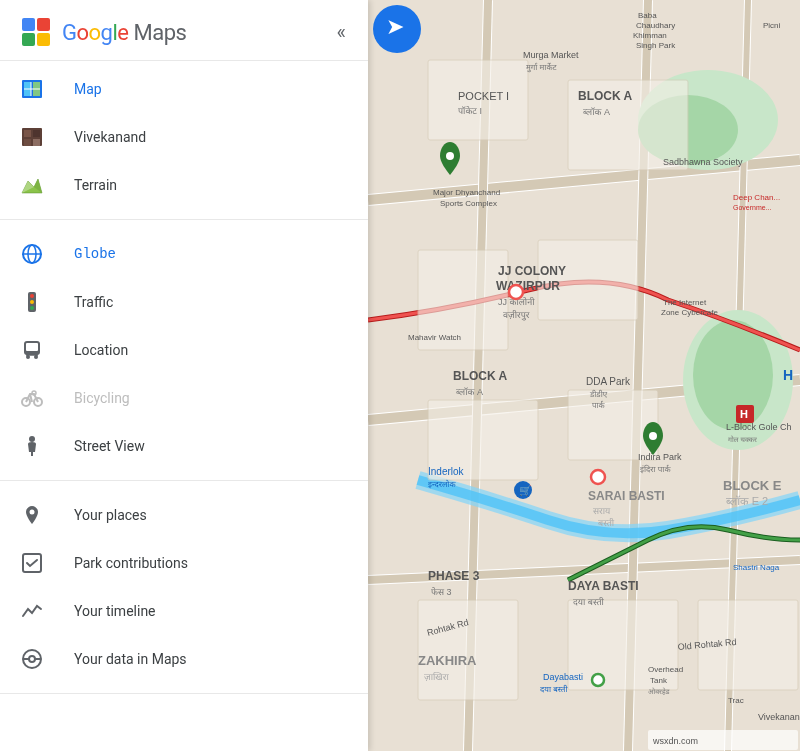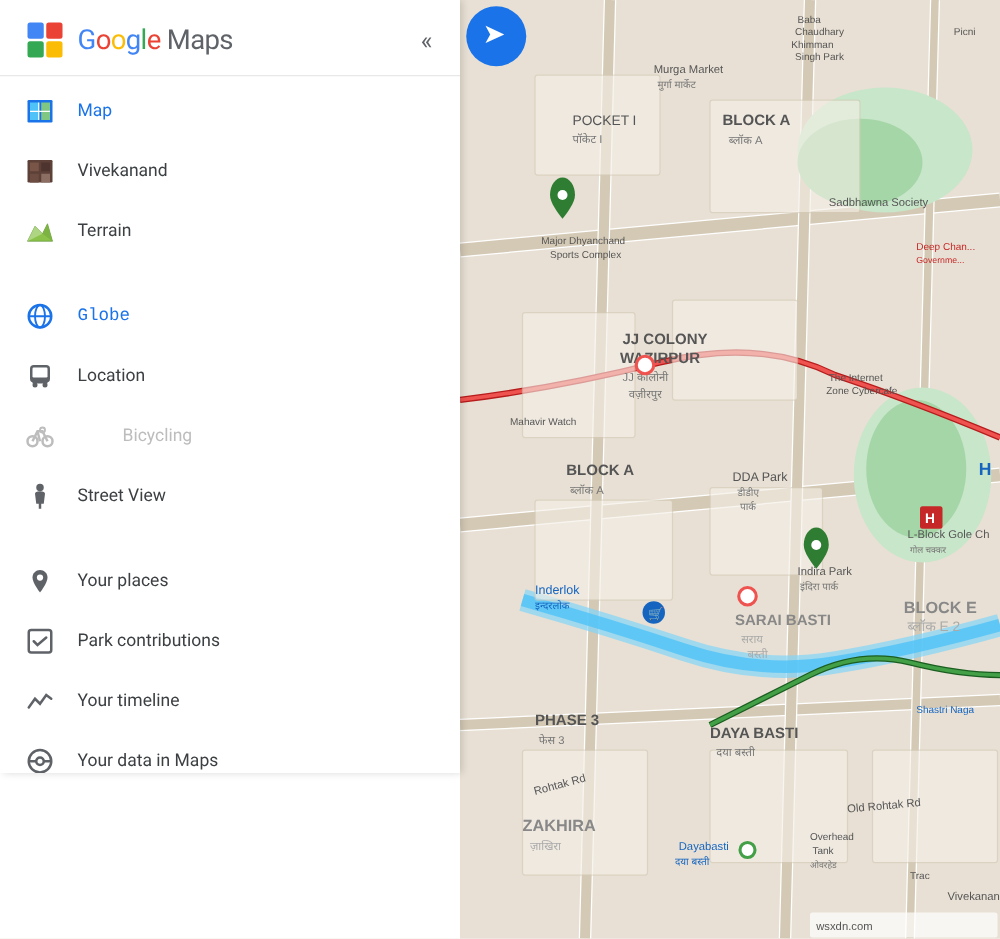--- a/index.html
+++ b/index.html
@@ -2,21 +2,21 @@
 <html><head>
   <meta charset="utf-8">
   <style>
     * { margin: 0; padding: 0; box-sizing: border-box; }
     body { font-family: 'Roboto', Arial, sans-serif; display: flex; width: 800px; height: 751px; overflow: hidden; }
 
     
     #sidebar {
       width: 368px;
       min-width: 368px;
-      height: 618px;
+      height: 751px;
       background: #fff;
       display: flex;
       flex-direction: column;
       overflow-y: auto;
       z-index: 10;
       box-shadow: 2px 0 6px rgba(0,0,0,0.15);
     }
 
     #sidebar-header {
       display: flex;
@@ -61,31 +61,30 @@
     
     .section {
       padding: 4px 0;
     }
 
     .menu-item {
       display: flex;
       align-items: center;
       padding: 10px 18px;
       cursor: pointer;
-      gap: 16px;
+      gap: 28px;
       min-height: 44px;
     }
 
     .menu-item.active .item-label {
       color: #1a73e8;
     }
 
     .menu-item.disabled .item-label {
       color: #bdbdbd;
-      margin-left: 36px;
     }
 
     .item-icon {
       width: 28px;
       height: 28px;
       display: flex;
       align-items: center;
       justify-content: center;
       flex-shrink: 0;
     }
@@ -190,20 +189,31 @@
       <div class="item-icon">
         <svg width="24" height="24" viewBox="0 0 24 24" fill="none">
           <circle cx="12" cy="12" r="9" stroke="#1a73e8" stroke-width="2" fill="none"></circle>
           <ellipse cx="12" cy="12" rx="4" ry="9" stroke="#1a73e8" stroke-width="1.5" fill="none"></ellipse>
           <line x1="3" y1="12" x2="21" y2="12" stroke="#1a73e8" stroke-width="1.5"></line>
         </svg>
       </div>
       <span class="item-label" style="color:#1a73e8;font-family:Liberation Mono, monospace;">Globe</span>
     </div>
 
+    <div class="menu-item">
+      <div class="item-icon">
+        <svg width="24" height="24" viewBox="0 0 24 24" fill="none">
+          <rect x="8" y="2" width="8" height="20" rx="2" fill="#5f6368"></rect>
+          <circle cx="12" cy="6" r="2" fill="#EA4335"></circle>
+          <circle cx="12" cy="12" r="2" fill="#FBBC05"></circle>
+          <circle cx="12" cy="18" r="2" fill="#34A853"></circle>
+        </svg>
+      </div>
+      <span class="item-label">Traffic</span>
+    </div>
 
     <div class="menu-item">
       <div class="item-icon">
         <svg width="24" height="24" viewBox="0 0 24 24" fill="none">
           <rect x="4" y="3" width="16" height="14" rx="3" fill="#5f6368"></rect>
           <rect x="6" y="5" width="12" height="8" rx="1" fill="white"></rect>
           <circle cx="8" cy="19" r="2" fill="#5f6368"></circle>
           <circle cx="16" cy="19" r="2" fill="#5f6368"></circle>
           <line x1="8" y1="17" x2="8" y2="19" stroke="#5f6368" stroke-width="2"></line>
           <line x1="16" y1="17" x2="16" y2="19" stroke="#5f6368" stroke-width="2"></line>

